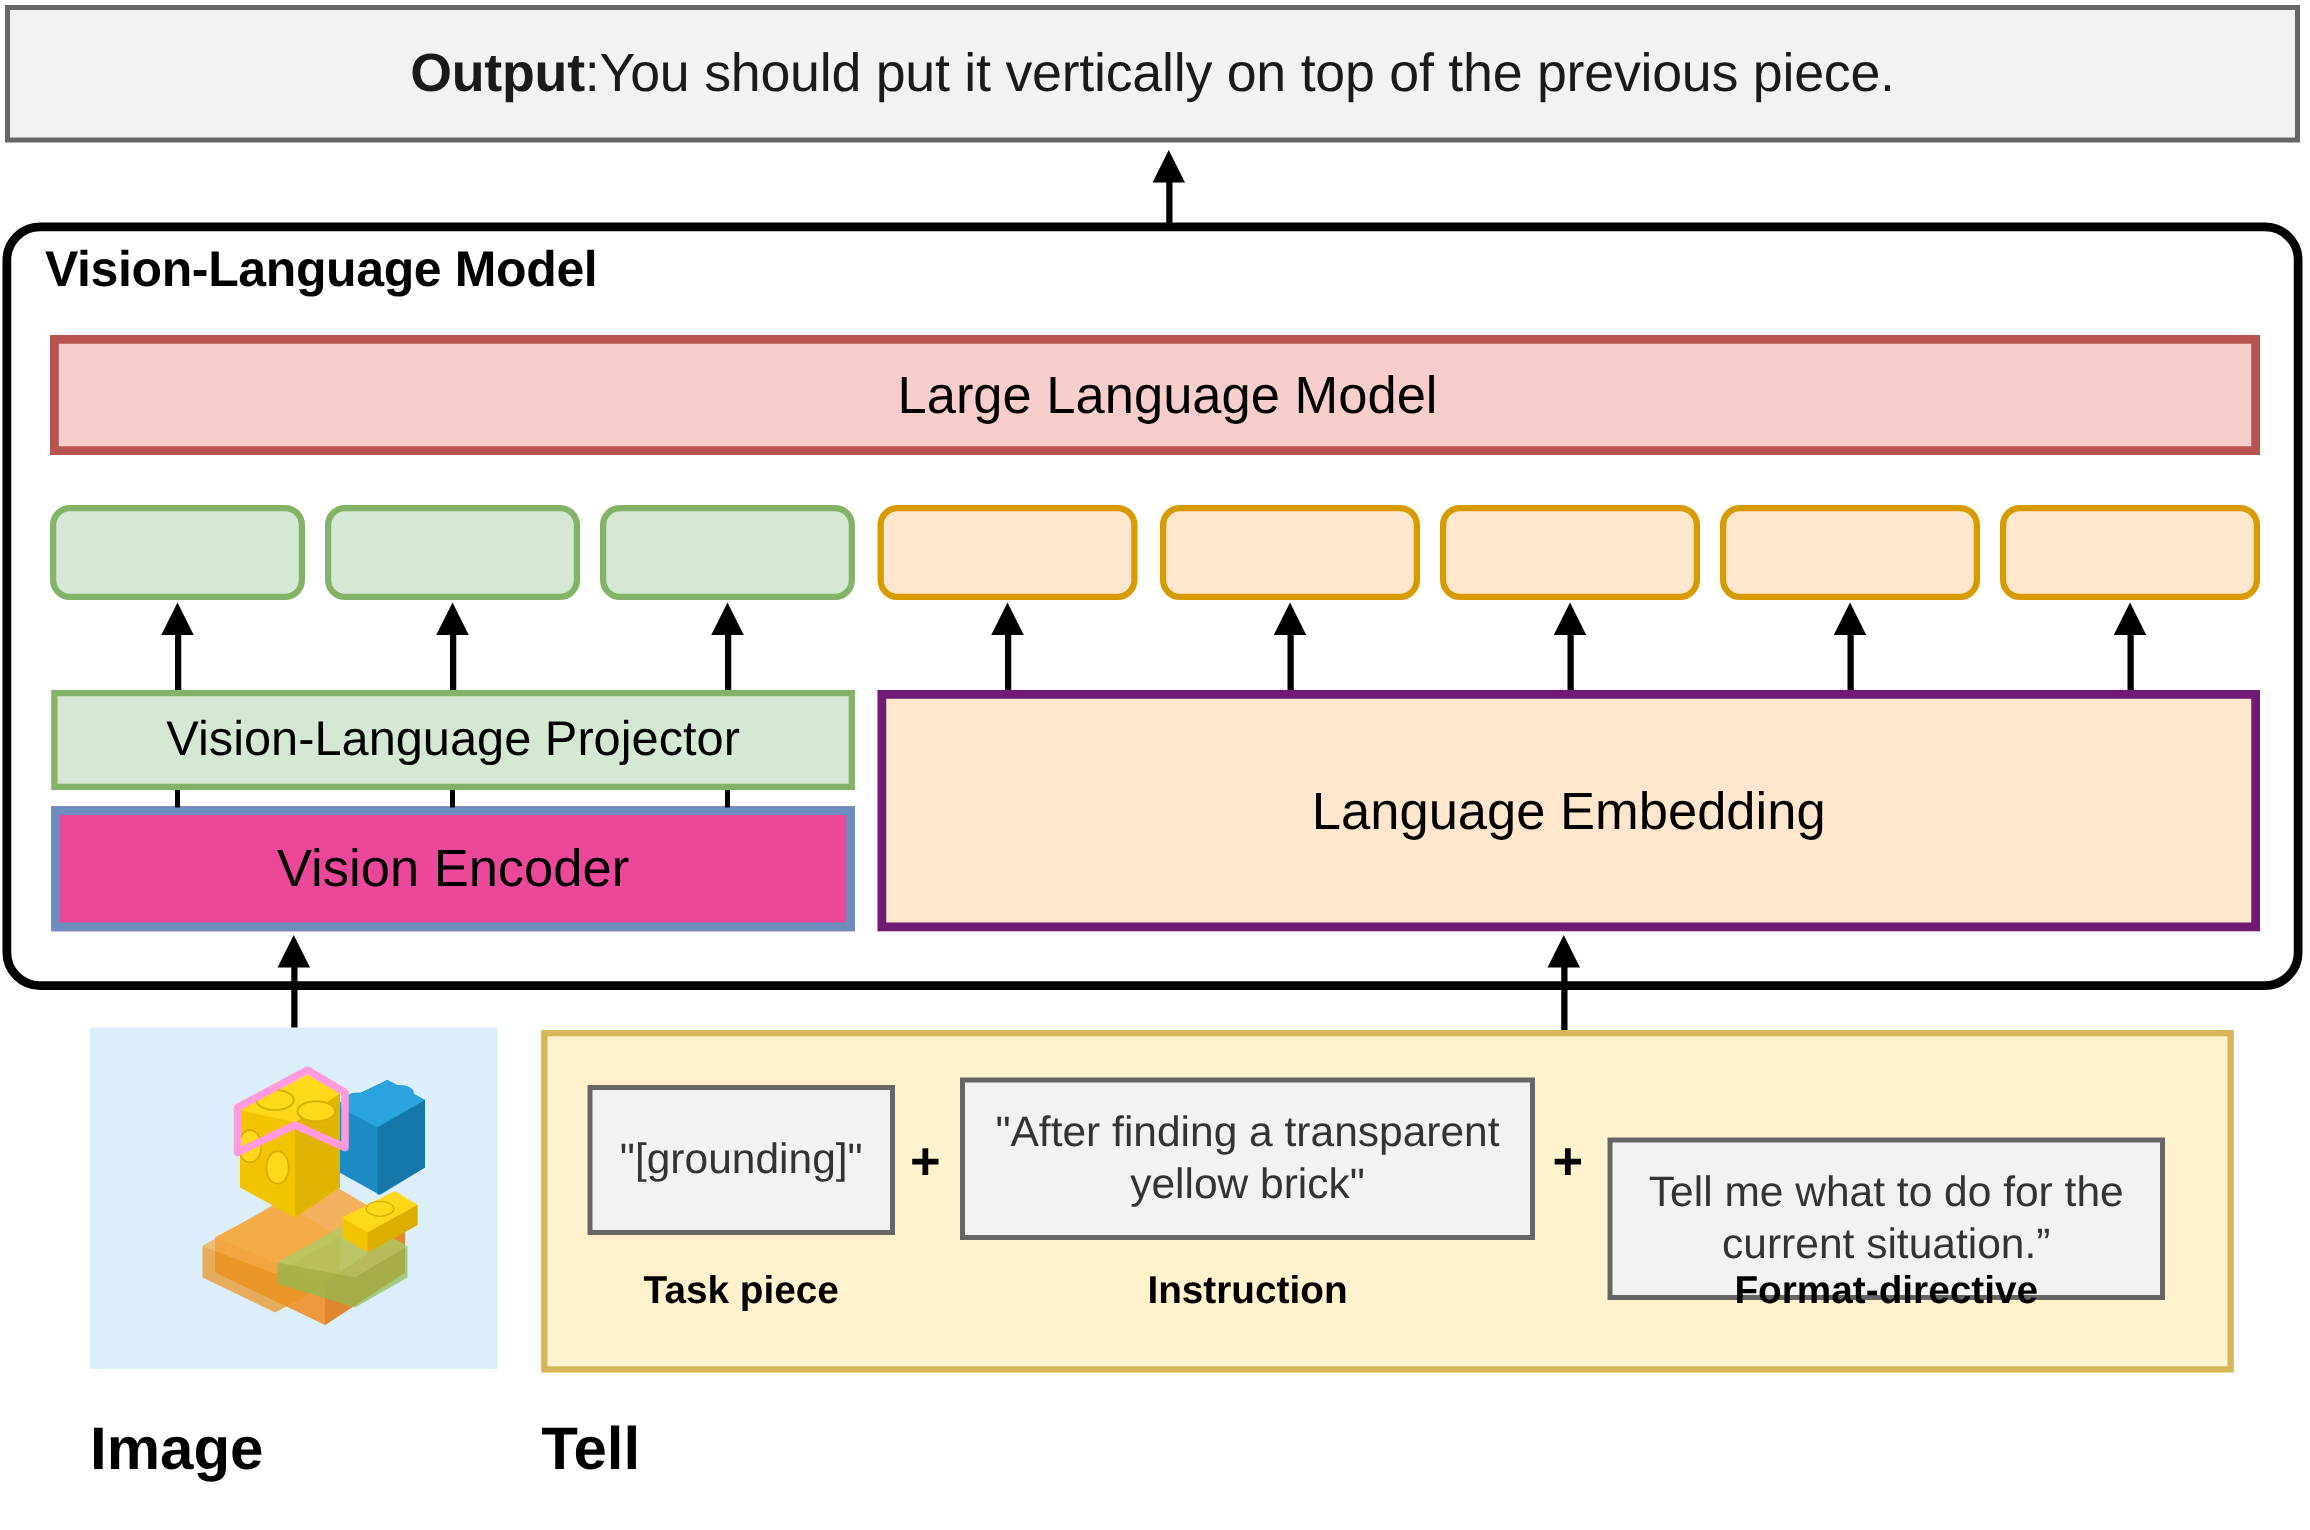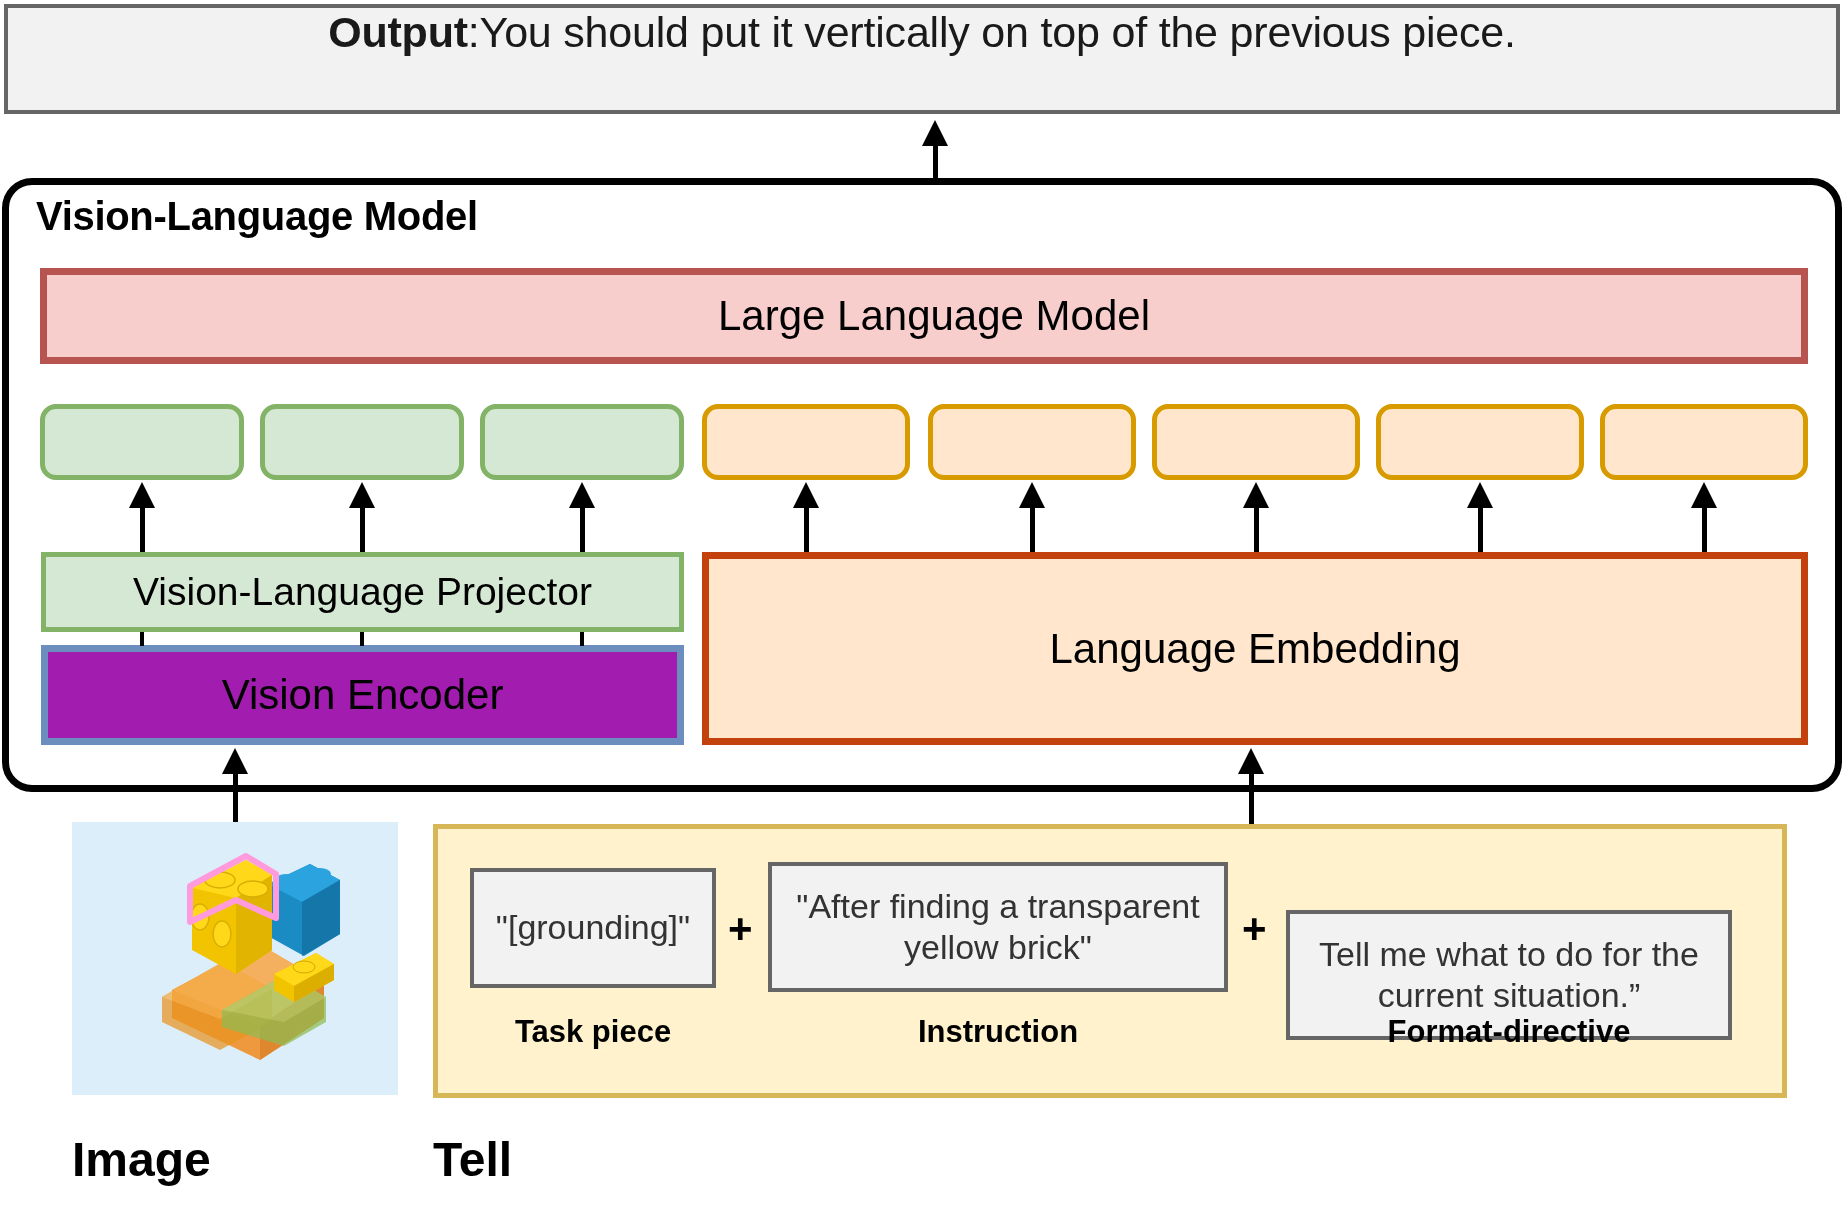--- a/index.html
+++ b/index.html
@@ -19,21 +19,21 @@
   #output-banner {
     position: absolute;
     left: 4px;
     top: 4px;
     width: 1836px;
     height: 110px;
     box-sizing: border-box;
     background: #f2f2f2;
     border: 4px solid #666666;
     display: flex;
-    align-items: flex-start;
+    align-items: center;
     justify-content: center;
     font-size: 43px;
     color: #1a1a1a;
     letter-spacing: -0.2px;
   }
   #output-banner .out-label { font-weight: bold; }
 
   
   .arrow-line {
     position: absolute;
@@ -122,37 +122,37 @@
     font-size: 39px;
     color: #000000;
   }
   #encoder-box {
     position: absolute;
     left: 41px;
     top: 645px;
     width: 643px;
     height: 100px;
     box-sizing: border-box;
-    background: #a21caf;
+    background: #ec4899;
     border: 7px solid #6c8ebf;
     display: flex;
     align-items: center;
     justify-content: center;
     font-size: 42px;
     color: #000000;
   }
   #embedding-box {
     position: absolute;
     left: 702px;
     top: 552px;
     width: 1106px;
     height: 193px;
     box-sizing: border-box;
     background: #ffe6cc;
-    border: 7px solid #c2410c;
+    border: 7px solid #701a75;
     display: flex;
     align-items: center;
     justify-content: center;
     font-size: 42px;
     color: #000000;
   }
 
   
   #image-thumb {
     position: absolute;

